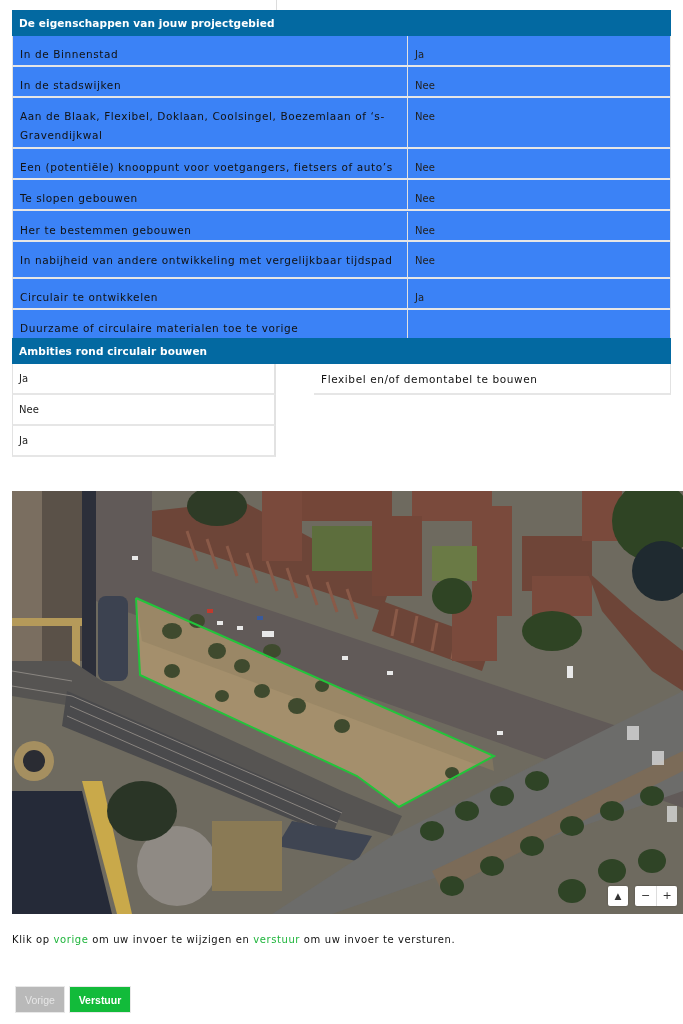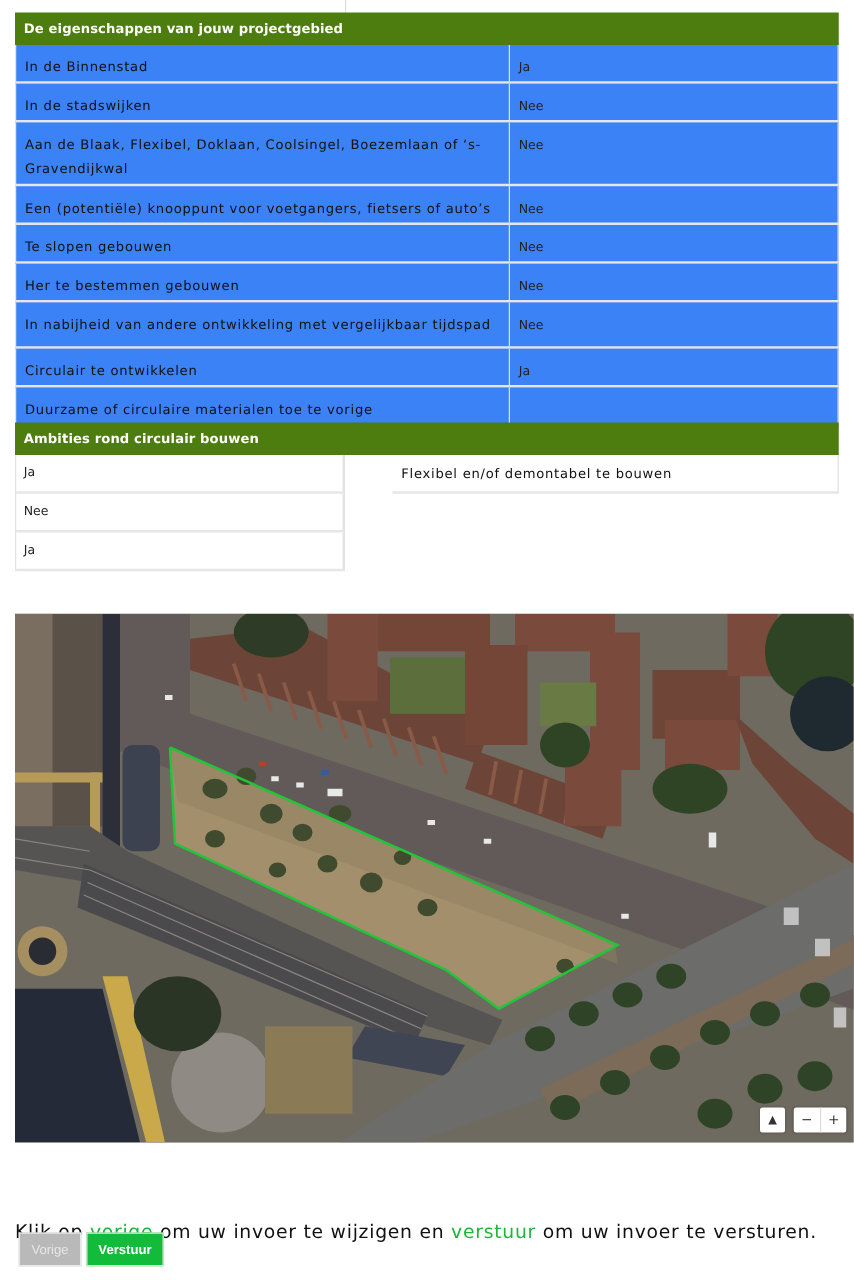--- a/index.html
+++ b/index.html
@@ -2,40 +2,40 @@
 <html><head>
   <meta charset="utf-8">
   <style>
     * { box-sizing: border-box; margin: 0; padding: 0; }
     html, body { width: 683px; height: 1024px; background: #ffffff; overflow: hidden; }
     body { font-family: "DejaVu Sans", sans-serif; color: #111; position: relative; }
 
     .top-remnant { position: absolute; left: 276px; top: 0; width: 1px; height: 10px; background: #dcdcdc; }
 
     .tbl { position: absolute; left: 12px; width: 659px; }
-    .tbl-header { background: #4d7c0f; color: #fff; font-weight: bold; font-size: 10.5px; height: 26px; line-height: 26px; padding-left: 7px; letter-spacing: 0.1px; }
+    .tbl-header { background: #0369a1; color: #fff; font-weight: bold; font-size: 10.5px; height: 26px; line-height: 26px; padding-left: 7px; letter-spacing: 0.1px; }
     .row { display: flex; border-left: 1px solid #e2e2e2; border-right: 1px solid #e2e2e2; border-bottom: 2px solid #e6e6e6; background: #3b82f6; }
     .cell { font-size: 10.5px; letter-spacing: 0.6px; padding: 9px 7px 0 7px; line-height: 19px; }
     .cell.label { width: 395px; border-right: 1px solid #e2e2e2; color: #111; }
     .cell.value { flex: 1; font-size: 10px; letter-spacing: 0; color: #222; }
 
     .tbl2 .row2 { display: flex; height: 31px; }
     .tbl2 .lcell { width: 264px; border-left: 1px solid #e2e2e2; border-right: 2px solid #e2e2e2; border-bottom: 2px solid #e6e6e6; font-size: 10px; color: #222; padding: 9px 6px 0 6px; }
     .tbl2 .rcell { flex: 1; border-right: 1px solid #e2e2e2; border-bottom: 2px solid #e6e6e6; font-size: 10.5px; letter-spacing: 0.6px; padding: 9px 7px 0 7px; color: #111; margin-left: 38px; }
     .tbl2 .rcell.empty { border: none; }
 
     .map { position: absolute; left: 12px; top: 491px; width: 671px; height: 423px; overflow: hidden; background: #6b6558; }
     .map svg { position: absolute; left: 0; top: 0; }
     .map-ctrl { position: absolute; top: 395px; height: 20px; background: #fff; border-radius: 2px; box-shadow: 0 0 2px rgba(0,0,0,0.25); display: flex; align-items: center; justify-content: center; font-size: 11px; color: #333; }
     .north-btn { left: 596px; width: 20px; font-size: 9px; font-weight: bold; }
     .zoom-group { left: 623px; width: 42px; }
     .zoom-group span { width: 21px; text-align: center; line-height: 20px; }
     .zoom-group span + span { border-left: 1px solid #ddd; }
 
-    .instruction { position: absolute; left: 12px; top: 976px; font-size: 15px; letter-spacing: 0.6px; color: #111; }
+    .instruction { position: absolute; left: 12px; top: 934px; font-size: 10px; letter-spacing: 0.6px; color: #111; }
     .instruction .link { color: #1fb53c; }
 
     .btn { position: absolute; top: 986px; height: 27px; display: flex; align-items: center; justify-content: center; font-size: 10.5px; border: 1px solid #e8e8e8; }
     .btn-prev { left: 15px; width: 50px; background: #b9b9b9; color: #e6e6e6; }
     .btn-submit { left: 69px; width: 62px; background: #12bb3a; color: #fff; font-weight: bold; }
   </style>
 </head>
 <body>
 
 <div class="top-remnant"></div>
@@ -55,21 +55,21 @@
     <div class="cell value">Nee</div>
   </div>
   <div class="row" style="height:31px;">
     <div class="cell label">Een (potentiële) knooppunt voor voetgangers, fietsers of auto’s</div>
     <div class="cell value">Nee</div>
   </div>
   <div class="row" style="height:31px;">
     <div class="cell label">Te slopen gebouwen</div>
     <div class="cell value">Nee</div>
   </div>
-  <div class="row" style="height:31px;">
+  <div class="row" style="height:31px;align-items:center;">
     <div class="cell label">Her te bestemmen gebouwen</div>
     <div class="cell value">Nee</div>
   </div>
   <div class="row" style="height:37px;">
     <div class="cell label">In nabijheid van andere ontwikkeling met vergelijkbaar tijdspad</div>
     <div class="cell value">Nee</div>
   </div>
   <div class="row" style="height:31px;">
     <div class="cell label">Circulair te ontwikkelen</div>
     <div class="cell value">Ja</div>

